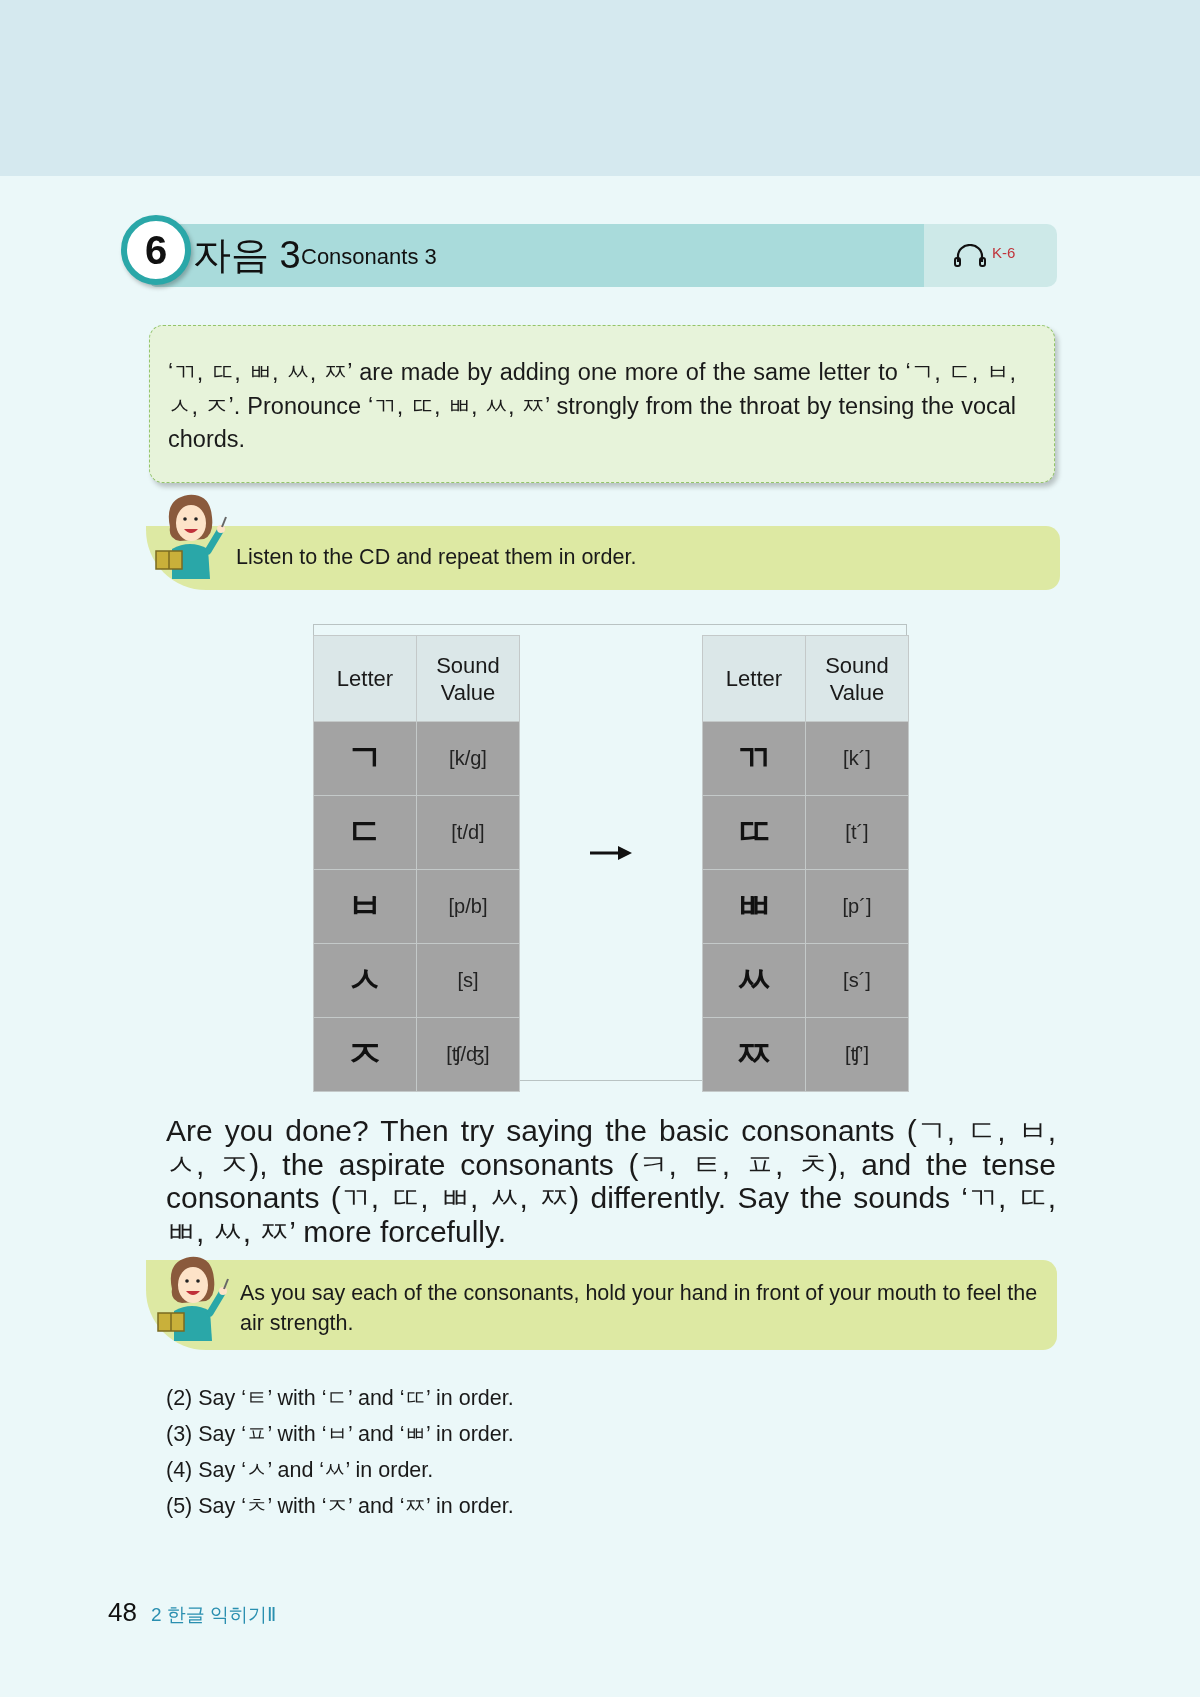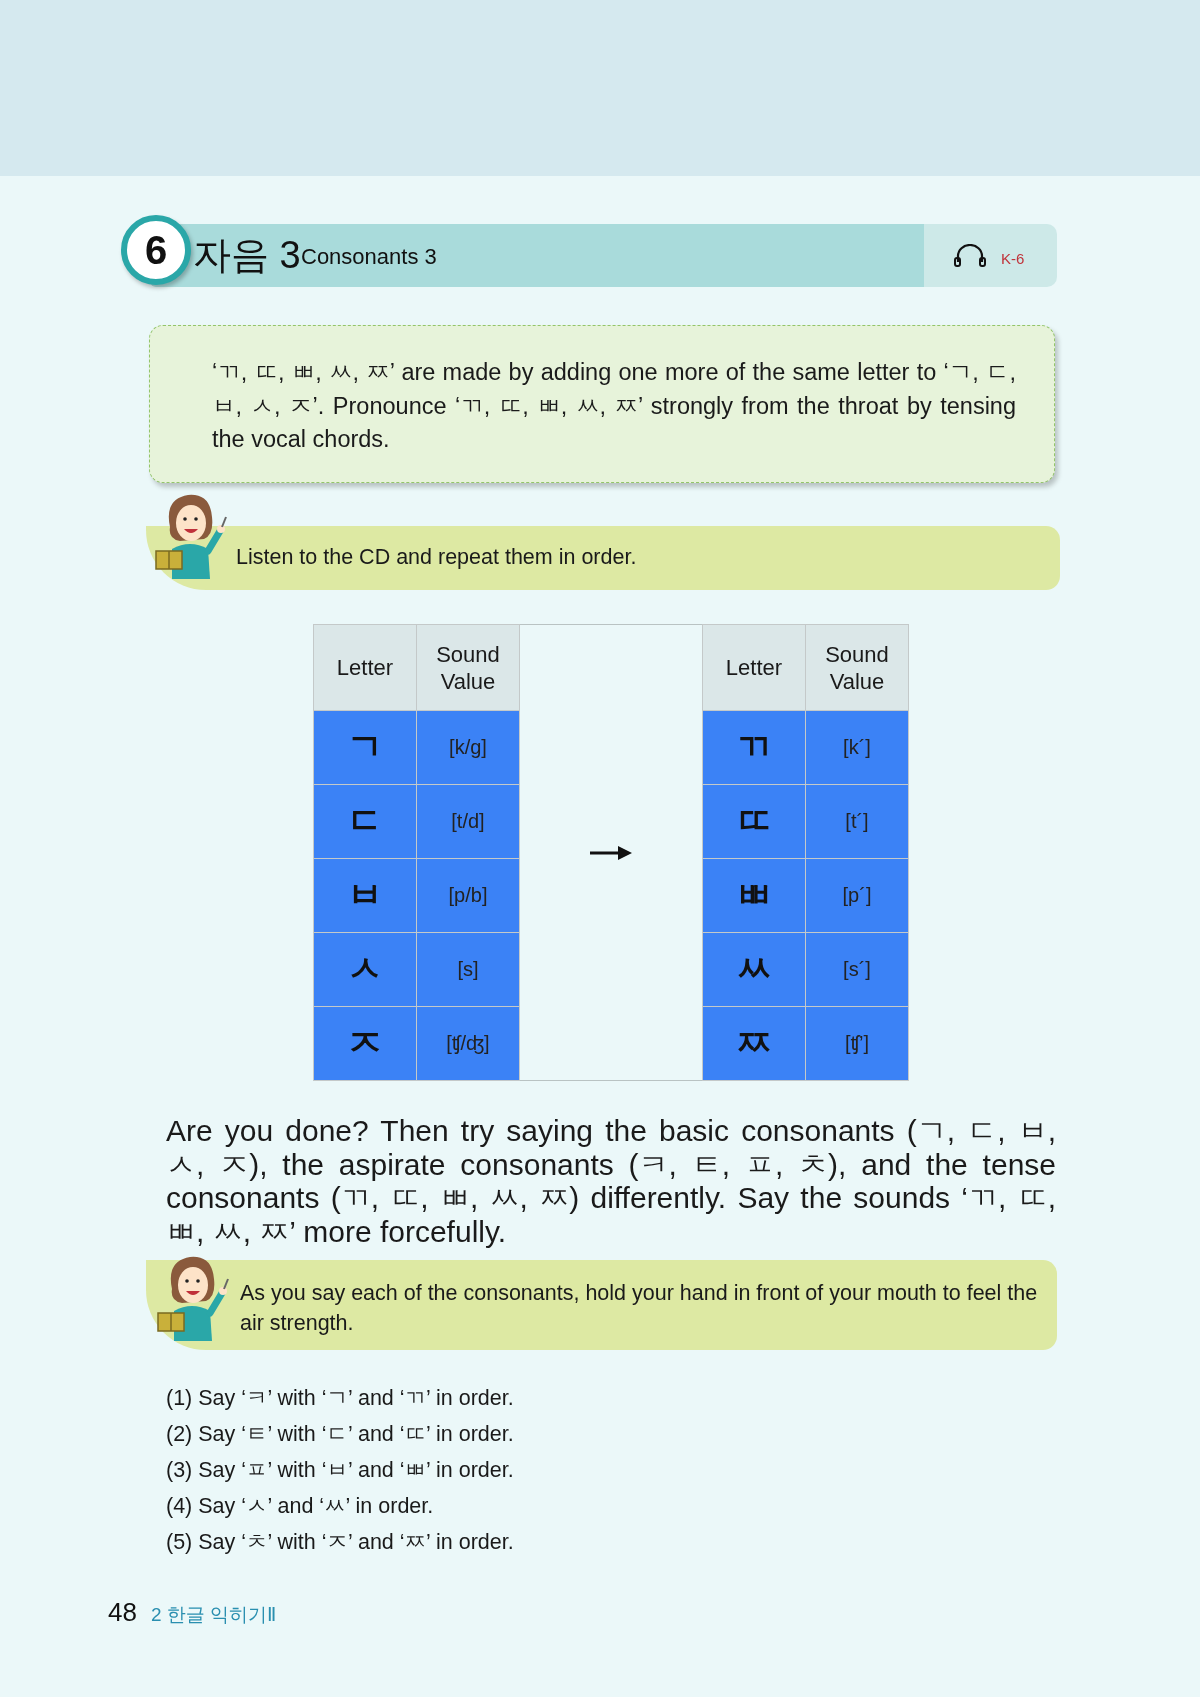--- a/index.html
+++ b/index.html
@@ -16,48 +16,48 @@
   .sec-tag { position:absolute; left:924px; top:224px; width:133px; height:63px; background:#cde9e8; border-radius:0 10px 10px 0; }
   .sec-badge {
     position:absolute; left:121px; top:215px; width:58px; height:58px; border-radius:50%;
     background:#fff; border:6px solid #2aa7a8; box-sizing:content-box;
     display:flex; align-items:center; justify-content:center;
     font-weight:bold; font-size:40px; color:#111;
     box-shadow:2px 3px 4px rgba(0,0,0,0.25);
   }
   .sec-title-ko { position:absolute; left:193px; top:230px; font-size:38px; color:#111; }
   .sec-title-en { position:absolute; left:301px; top:244px; font-size:22px; color:#111; }
-  .audio { position:absolute; left:952px; top:244px; display:flex; align-items:center; gap:13px; }
+  .audio { position:absolute; left:952px; top:244px; display:flex; align-items:flex-start; gap:4px; }
   .audio-label { font-size:15px; color:#c0343b; }
 
   
   .intro-box {
     position:absolute; left:149px; top:325px; width:906px; height:158px; box-sizing:border-box;
     background:#e7f3da; border:1.5px dashed #93c56a; border-radius:14px;
     box-shadow:3px 4px 5px rgba(0,0,0,0.22);
-    padding:30px 38px 0 62px;
+    padding:30px 38px 0 18px;
     font-size:23.5px; line-height:33.5px; text-align:justify; color:#1a1a1a;
   }
 
   
   .instr-bar {
     position:absolute; background:#dde9a3; border-radius:0 14px 14px 60px;
   }
   .instr1 { left:146px; top:526px; width:914px; height:64px; }
   .instr2 { left:146px; top:1260px; width:911px; height:90px; }
   .instr-text { position:absolute; font-size:21.5px; color:#1a1a1a; }
   .instr1-text { left:236px; top:545px; }
   .instr2-text { left:240px; top:1278px; line-height:30px; width:810px; }
   .teacher { position:absolute; width:84px; height:96px; }
   .teacher1 { left:150px; top:487px; }
   .teacher2 { left:152px; top:1249px; }
 
   
   .tbl-frame { position:absolute; left:313px; top:624px; width:594px; height:457px; border:1.3px solid #b9c3c3; box-sizing:border-box; }
-  .tbl { position:absolute; border-collapse:collapse; background:#3b82f6; }
+  .tbl { position:absolute; border-collapse:collapse; background:#a3a3a3;margin-top:11px; }
   .tbl td, .tbl th { border:1.3px solid #c4c9c9; text-align:center; padding:0; }
   .tbl th { background:#dbe7e8; font-weight:normal; font-size:22px; line-height:27px; height:85px; color:#1a1a1a; }
   .tbl td { height:73px; }
   .tbl .col-l { width:102px; }
   .tbl .col-s { width:102px; }
   .tbl .letter { font-size:36px; font-weight:bold; color:#111; font-family:"DejaVu Sans", sans-serif; }
   .tbl .sound { font-size:20px; color:#222; }
   .tbl-left { left:313px; top:624px; }
   .tbl-right { left:702px; top:624px; }
   .arrow { position:absolute; left:588px; top:843px; }
@@ -200,21 +200,20 @@
     <path d="M58 64 L70 44" stroke="#2aa7a8" stroke-width="7" stroke-linecap="round"></path>
     <circle cx="71" cy="42" r="4" fill="#fde3c8"></circle>
     <line x1="72" y1="40" x2="76" y2="30" stroke="#666" stroke-width="2"></line>
     <rect x="6" y="64" width="26" height="18" fill="#c9b03a" stroke="#7a6a20" stroke-width="1.5"></rect>
     <line x1="19" y1="64" x2="19" y2="82" stroke="#7a6a20" stroke-width="1.5"></line>
   </svg>
 </div>
 <div class="instr-text instr2-text">As you say each of the consonants, hold your hand in front of your mouth to feel the air strength.</div>
 
 <ul class="steps">
-  <li>(1) Say ‘ㅋ’ with ‘ㄱ’ and ‘ㄲ’ in order.</li>
   <li>(2) Say ‘ㅌ’ with ‘ㄷ’ and ‘ㄸ’ in order.</li>
   <li>(3) Say ‘ㅍ’ with ‘ㅂ’ and ‘ㅃ’ in order.</li>
   <li>(4) Say ‘ㅅ’ and ‘ㅆ’ in order.</li>
   <li>(5) Say ‘ㅊ’ with ‘ㅈ’ and ‘ㅉ’ in order.</li>
 </ul>
 
 <div class="footer">
   <span class="page-num">48</span>
   <span class="chapter">2 한글 익히기Ⅱ</span>
 </div>

